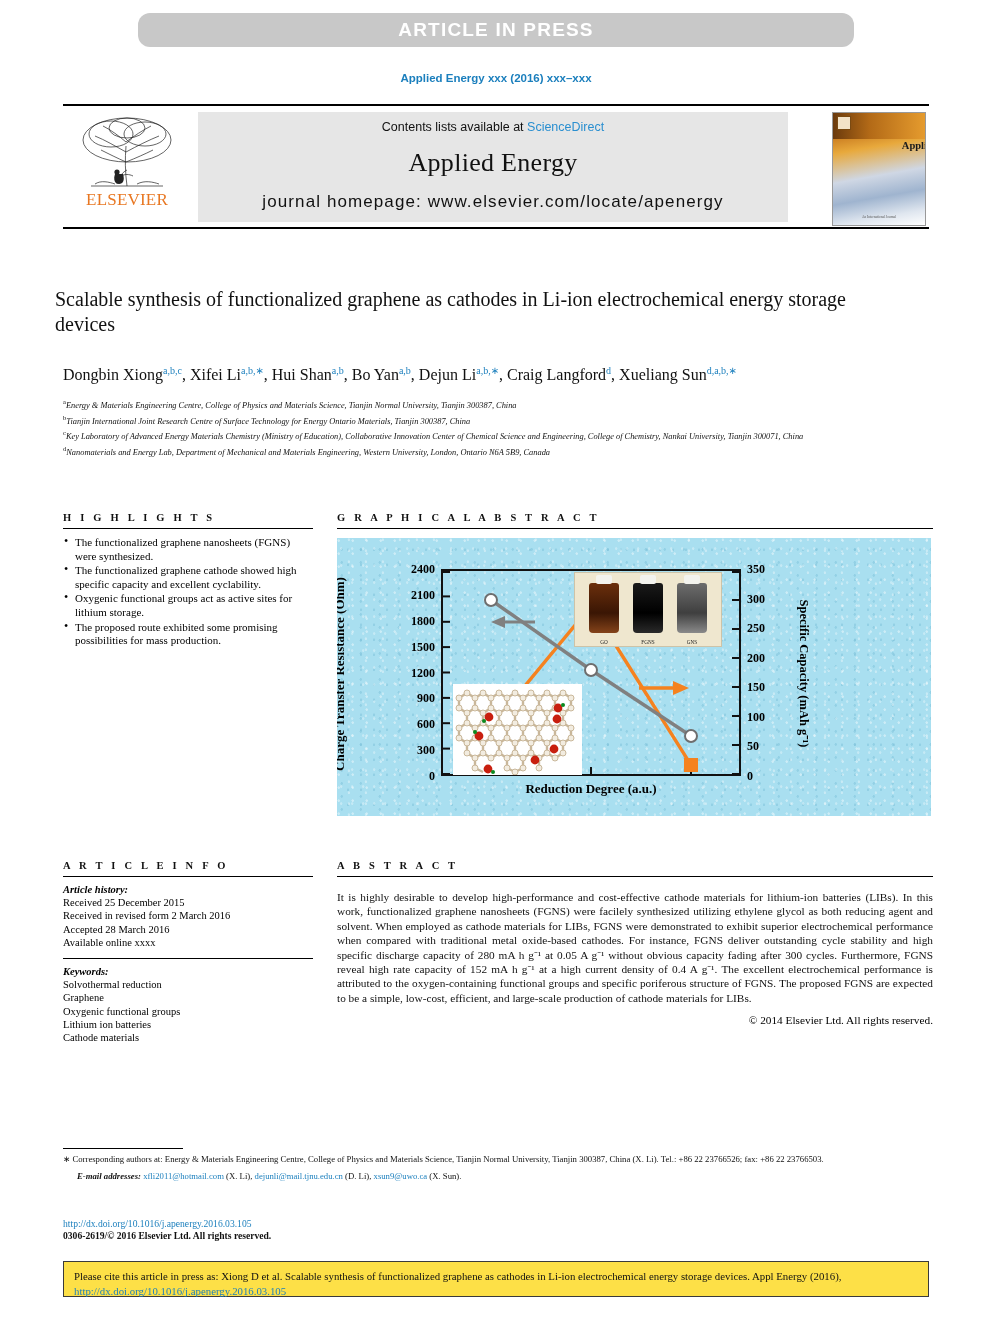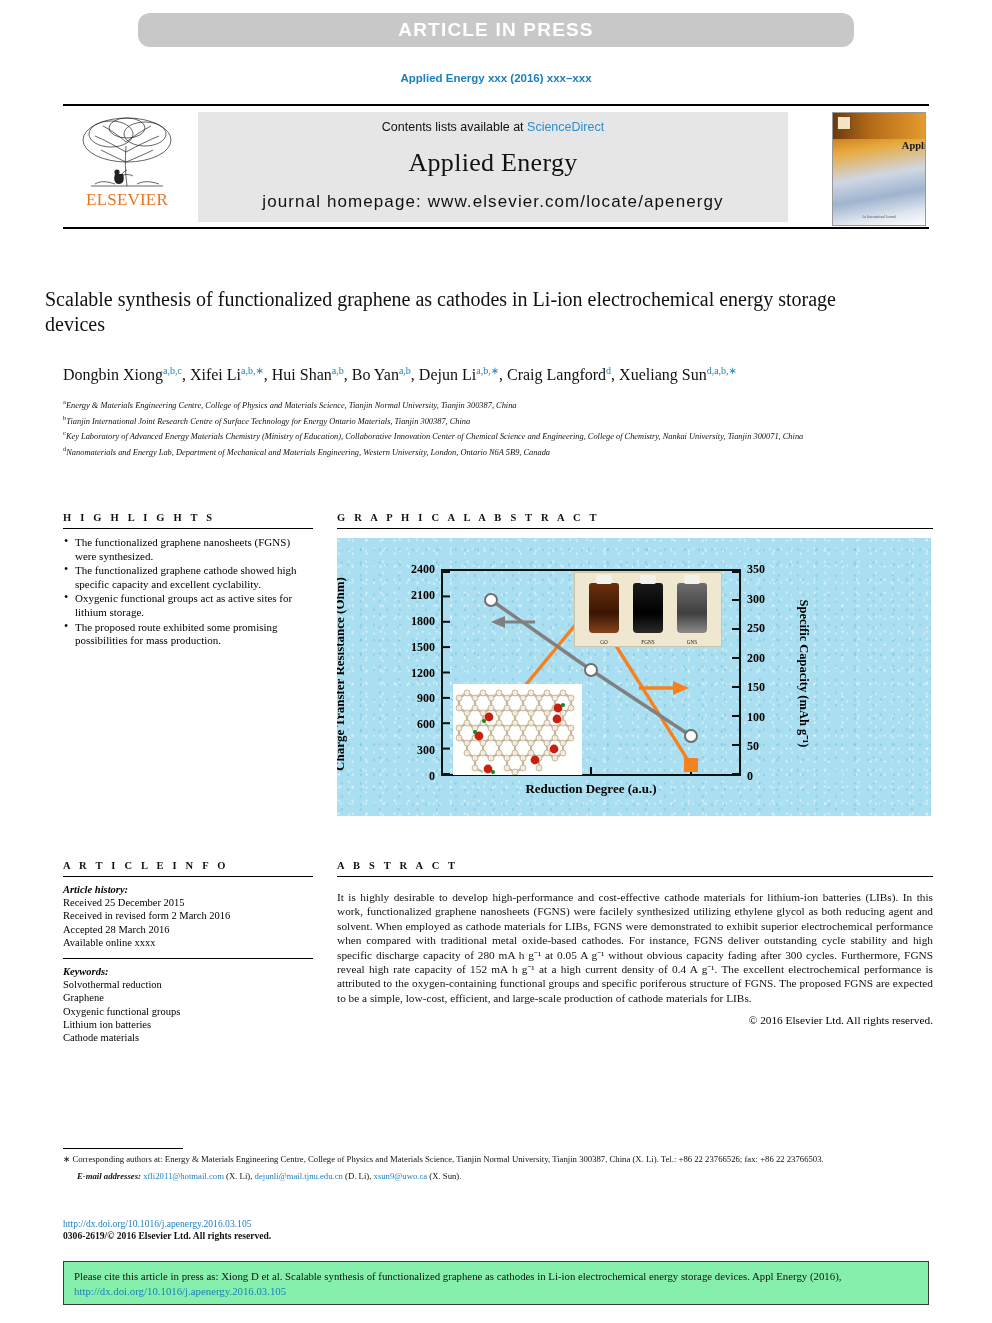--- a/index.html
+++ b/index.html
@@ -86,21 +86,21 @@
     font-size:10.5px; font-weight:bold; color:#1a1a1a;padding-left:40px;
   }
   .cover-title .ae-or{ color:#d2691e; }
   .cover-foot{
     position:absolute; left:0; bottom:6px; width:100%;
     text-align:center; font-size:3.5px; color:#555;
   }
 
   
   .art-title{
-    position:absolute; left:45px; top:287px; width:800px;
+    position:absolute; left:55px; top:287px; width:800px;
     font-size:20px; line-height:25px; color:#111;
   }
   .authors{
     position:absolute; left:63px; top:361px; width:870px;
     font-size:16px; line-height:20px; color:#111;
   }
   .authors sup{ color:#1b7fbd; font-size:10px; }
   .affil{
     position:absolute; left:63px; top:396px; width:870px;
     font-size:8.4px; line-height:11.2px; font-style:italic; color:#111;
@@ -209,22 +209,22 @@
   .fn{ position:absolute; left:63px; top:1154px; width:870px; font-size:8.7px; line-height:11.6px; color:#111;}
   .fn .ind{ text-indent:14px; }
   .fn a, .link{ color:#1b7fbd; text-decoration:none;}
   .fn .email-lbl{ font-style:italic; font-weight:bold;}
   .doi-block{ position:absolute; left:63px; top:1218px; font-size:9.6px; line-height:12.4px;}
   .doi-line{ color:#1b7fbd;}
   .issn-line{ font-weight:bold; color:#111;}
 
   
   .cite-box{
-    position:absolute; left:63px; top:1261px; width:866px; height:44px;
-    background:#86efac; border:1px solid #3a3a3a; box-sizing:border-box;
+    position:absolute; left:63px; top:1261px; width:866px; height:36px;
+    background:#fde047; border:1px solid #3a3a3a; box-sizing:border-box;
     padding:7px 10px;
     font-size:10.8px; line-height:14.5px; color:#111;
   }
 </style>
 </head>
 <body>
 
 <div class="page">
 
   <div class="aip-banner">
@@ -567,21 +567,21 @@
       <div>Oxygenic functional groups</div>
       <div>Lithium ion batteries</div>
       <div>Cathode materials</div>
     </div>
   </div>
 
   <div class="abstract">
     <div class="sec-head">A B S T R A C T</div>
     <div class="rule"></div>
     <div class="abs-body">It is highly desirable to develop high-performance and cost-effective cathode materials for lithium-ion batteries (LIBs). In this work, functionalized graphene nanosheets (FGNS) were facilely synthesized utilizing ethylene glycol as both reducing agent and solvent. When employed as cathode materials for LIBs, FGNS were demonstrated to exhibit superior electrochemical performance when compared with traditional metal oxide-based cathodes. For instance, FGNS deliver outstanding cycle stability and high specific discharge capacity of 280 mA h g⁻¹ at 0.05 A g⁻¹ without obvious capacity fading after 300 cycles. Furthermore, FGNS reveal high rate capacity of 152 mA h g⁻¹ at a high current density of 0.4 A g⁻¹. The excellent electrochemical performance is attributed to the oxygen-containing functional groups and specific poriferous structure of FGNS. The proposed FGNS are expected to be a simple, low-cost, efficient, and large-scale production of cathode materials for LIBs.</div>
-    <div class="abs-copy">© 2016 Elsevier Ltd. All rights reserved.</div>
+    <div class="abs-copy">© 2014 Elsevier Ltd. All rights reserved.</div>
   </div>
 
   <div class="fn-rule"></div>
   <div class="fn">
     <div>∗ Corresponding authors at: Energy &amp; Materials Engineering Centre, College of Physics and Materials Science, Tianjin Normal University, Tianjin 300387, China (X. Li). Tel.: +86 22 23766526; fax: +86 22 23766503.</div>
     <div class="ind" style="margin-top:5px;">
       <span class="email-lbl">E-mail addresses:</span>
       <span class="link">xfli2011@hotmail.com</span>
       <span>(X. Li),</span>
       <span class="link">dejunli@mail.tjnu.edu.cn</span>

